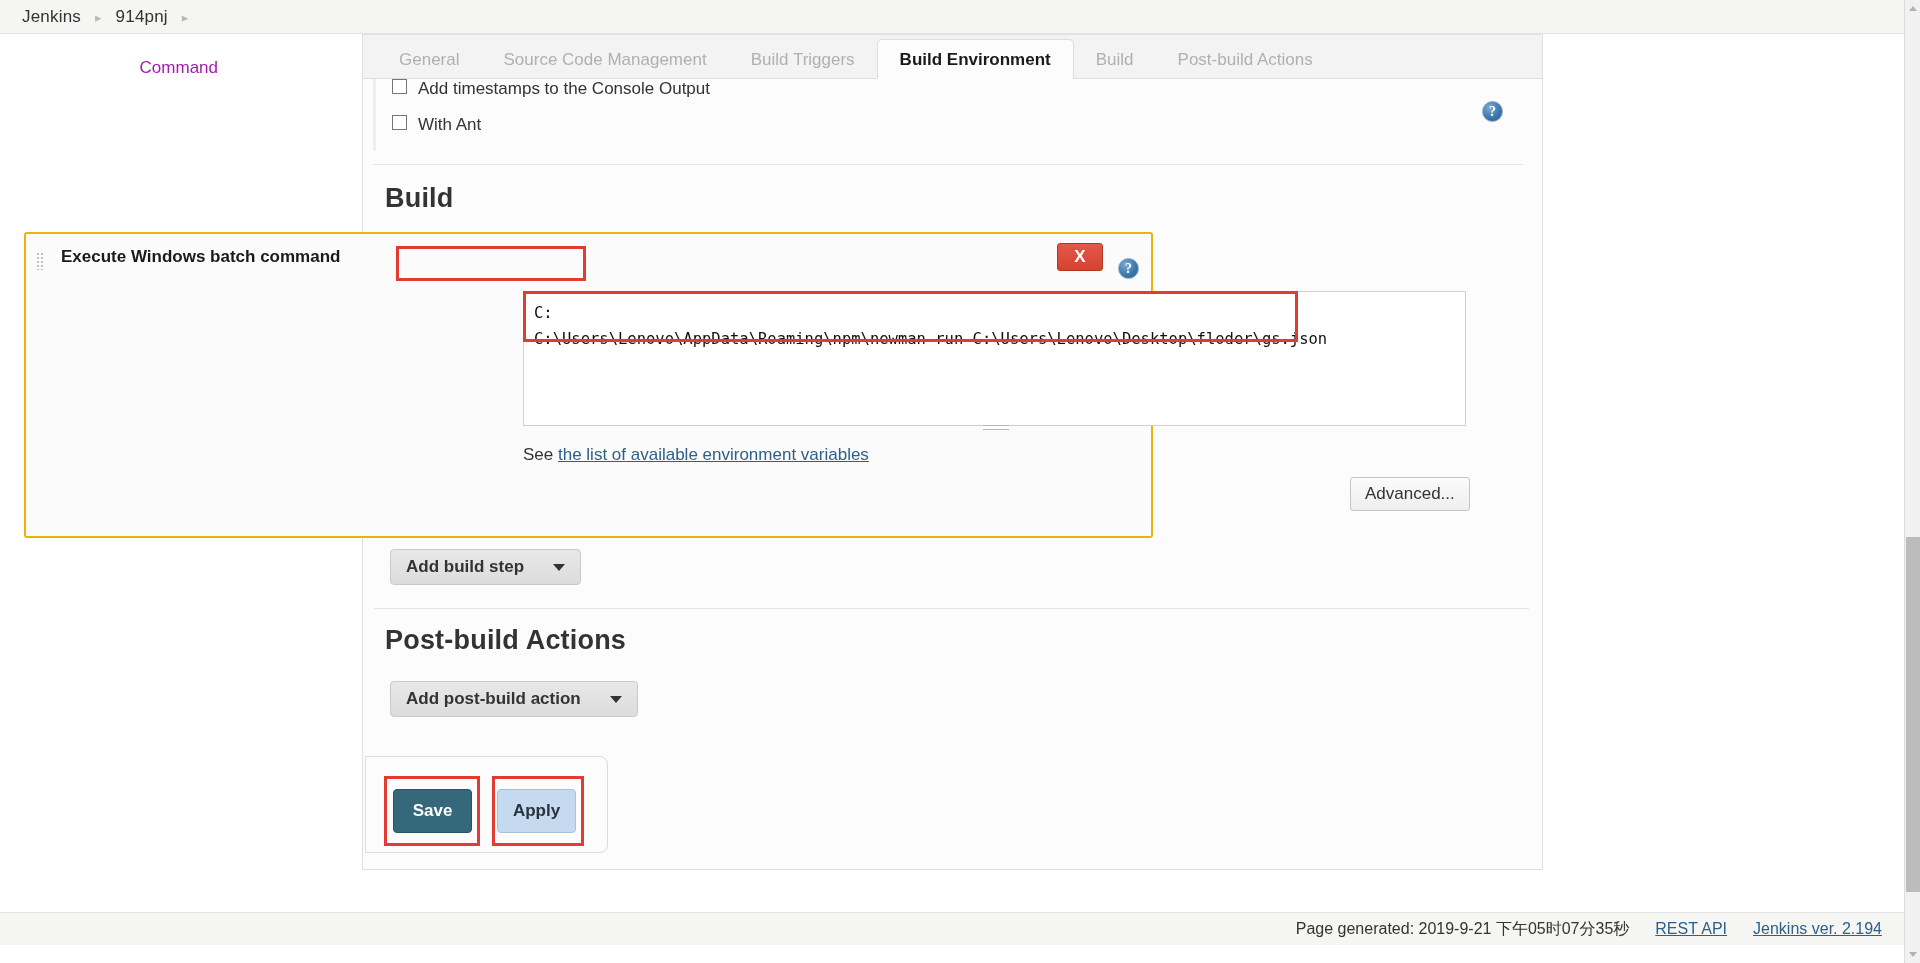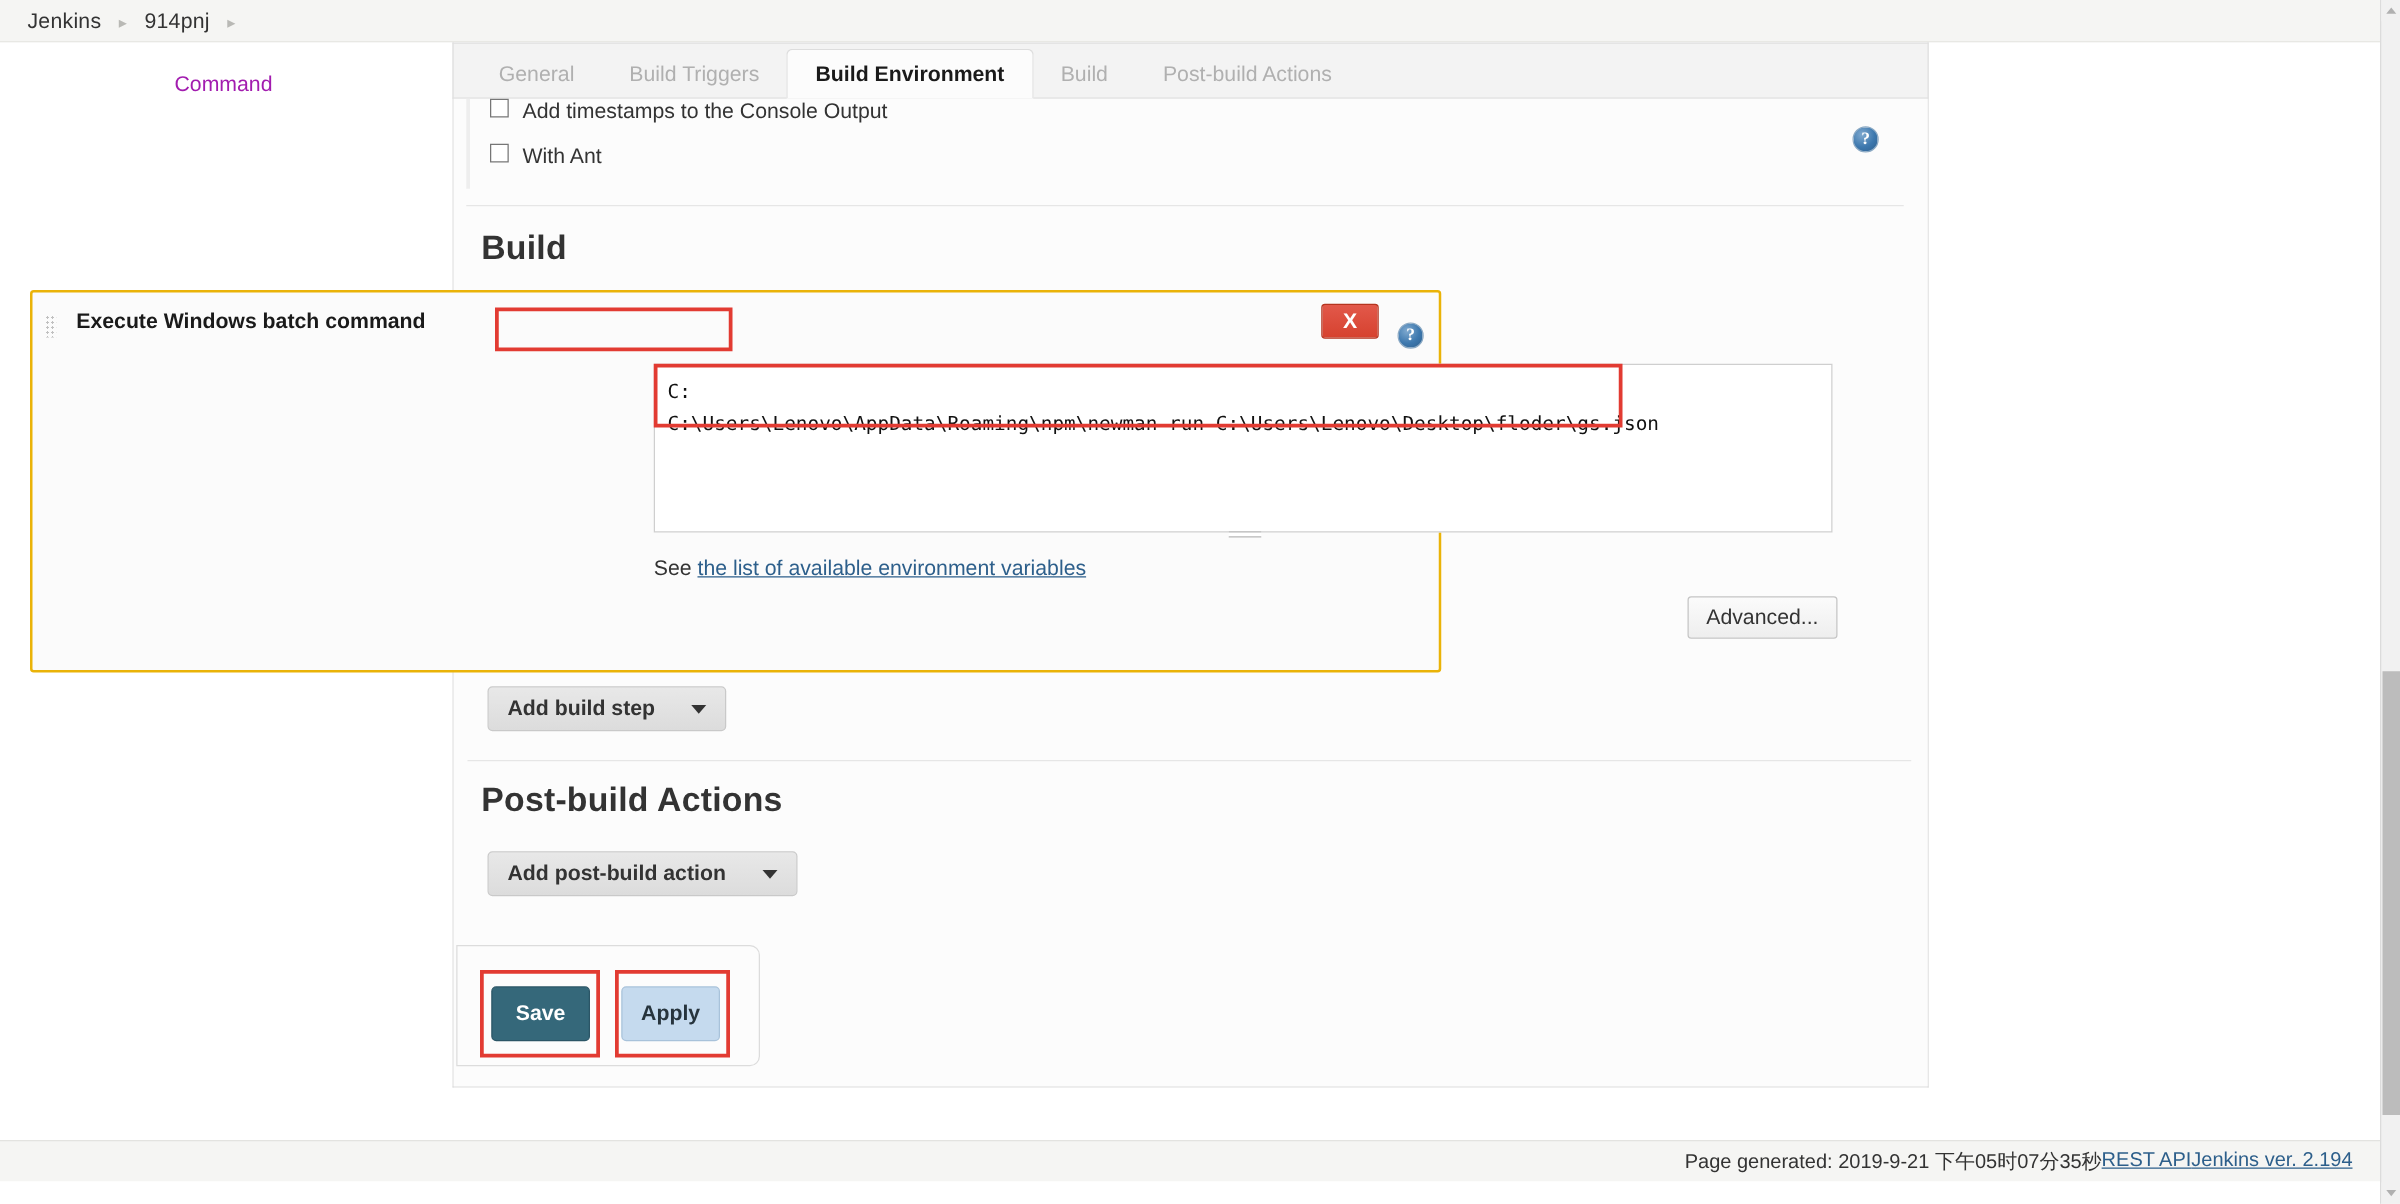--- a/index.html
+++ b/index.html
@@ -353,20 +353,21 @@
   #footer {
     position: absolute;
     left: 0; top: 912px;
     width: 1904px; height: 33px;
     background: #f5f5f3;
     border-top: 1px solid #e3e3e0;
     display: flex;
     align-items: center;
     justify-content: flex-end;
     padding-right: 22px;
+    gap: 26px;
   }
   #footer .ftext { font-size: 16px; color: #333; }
   #footer a { font-size: 16px; color: #2d5f8b; text-decoration: underline; }
 
   
   #scrollbar {
     position: absolute;
     right: 0; top: 0;
     width: 16px; height: 963px;
     background: #f1f1f1;
@@ -412,20 +413,21 @@
   <span class="crumb-sep">▸</span>
 </div>
 
 <div id="page-bg"></div>
 
 <div id="config-panel"></div>
 
 <div id="tab-bar">
   <div id="tab-strip">
     <div class="tab">General</div>
+    <div class="tab">Source Code Management</div>
     <div class="tab">Build Triggers</div>
     <div class="tab active">Build Environment</div>
     <div class="tab">Build</div>
     <div class="tab">Post-build Actions</div>
   </div>
 </div>
 
 <div id="content">
 
   <div id="env-block">

